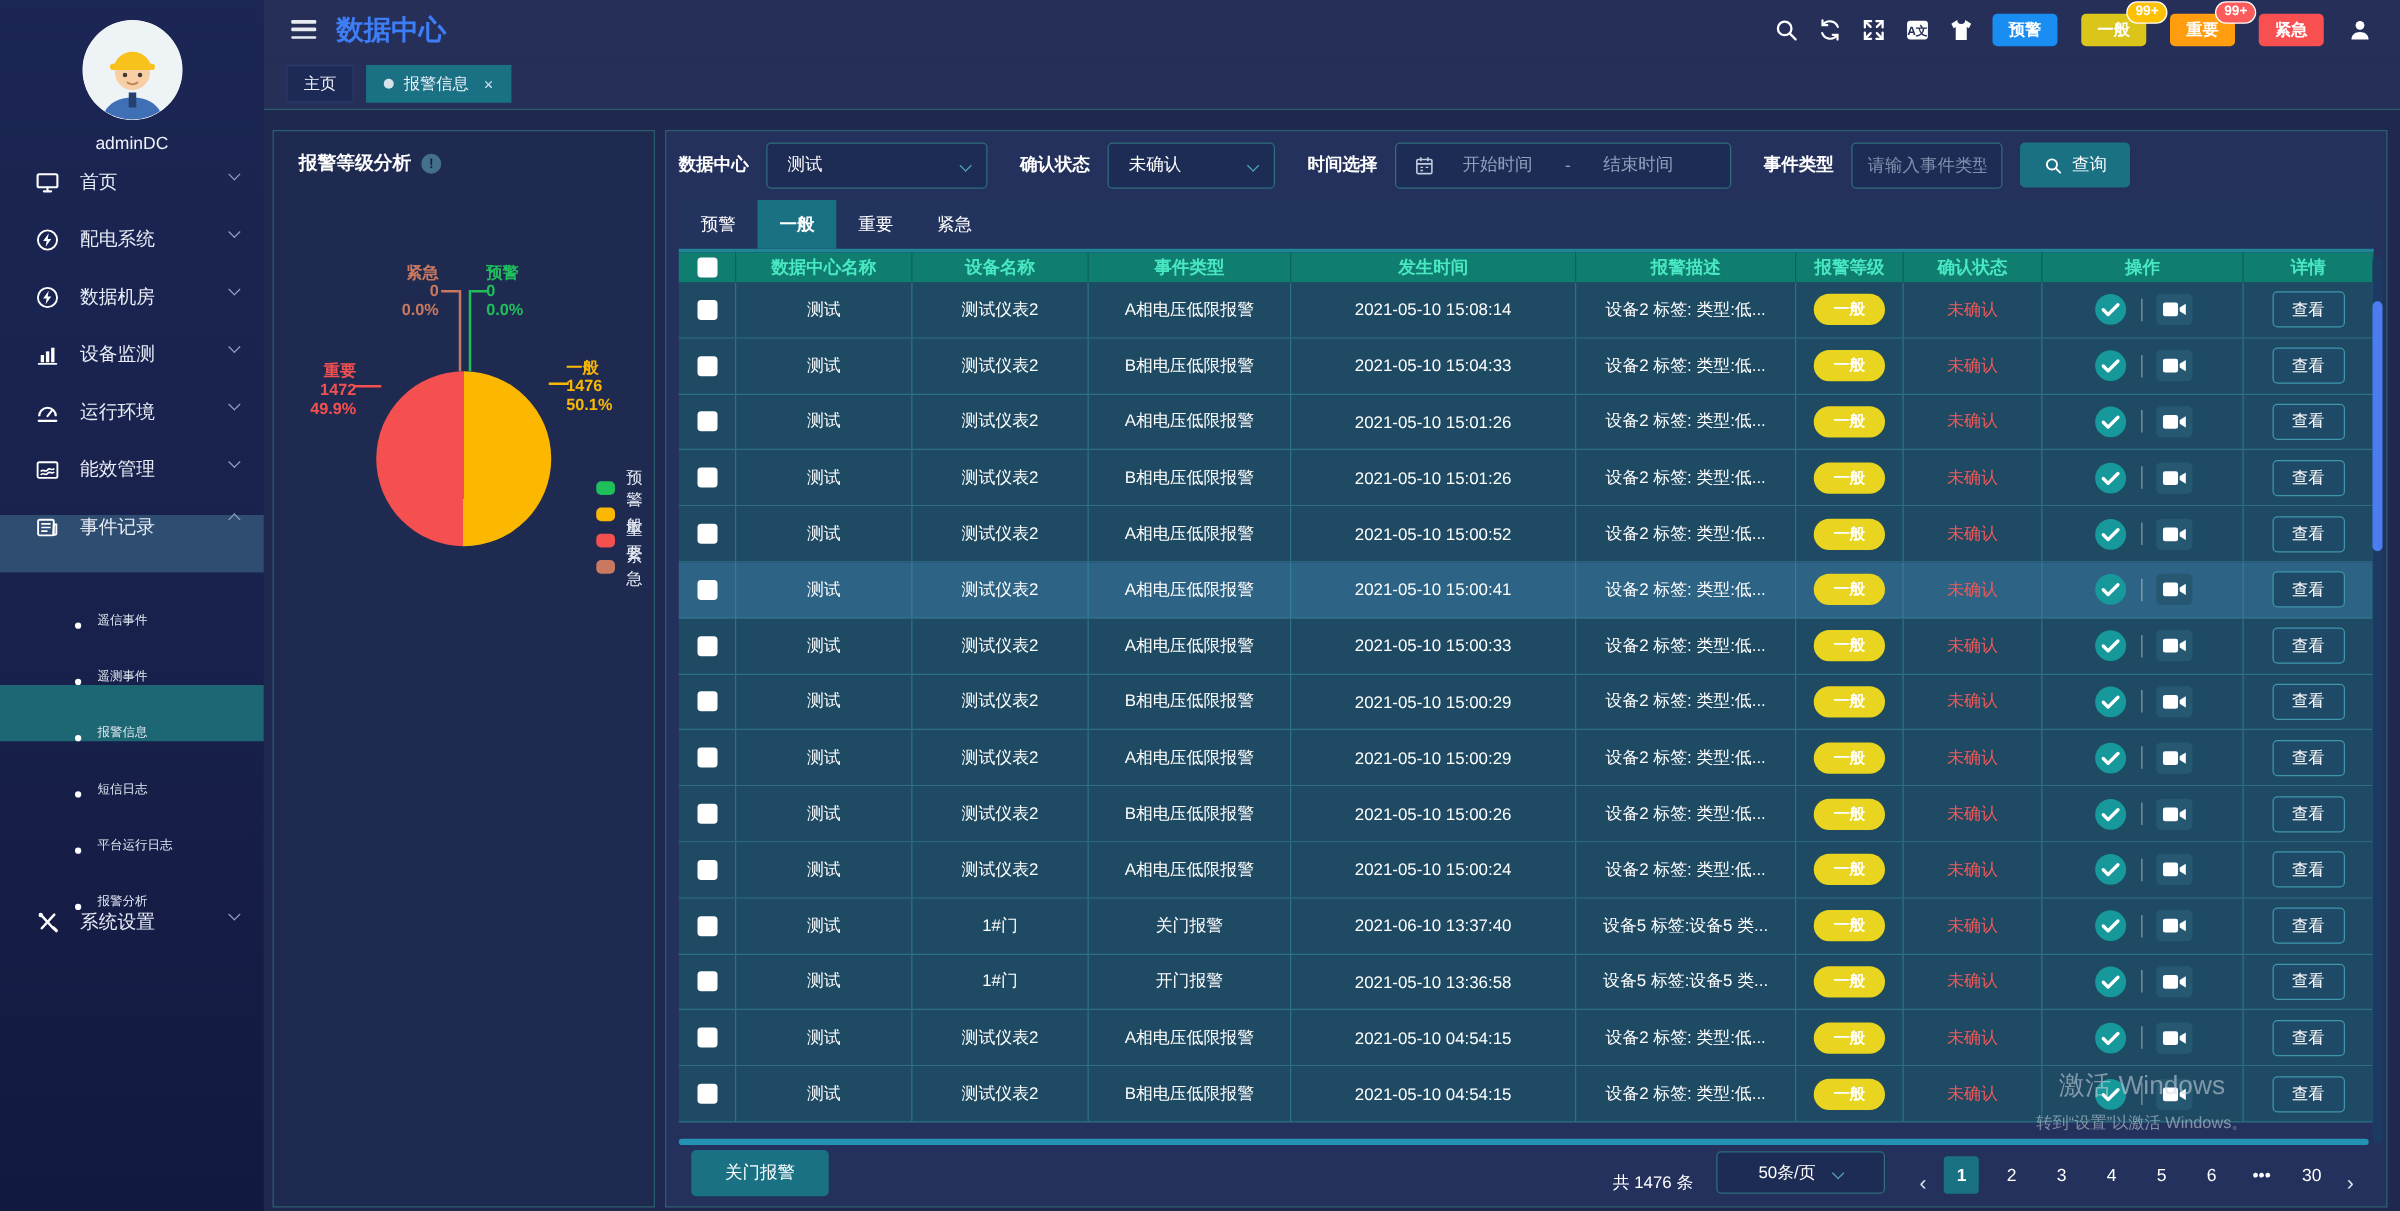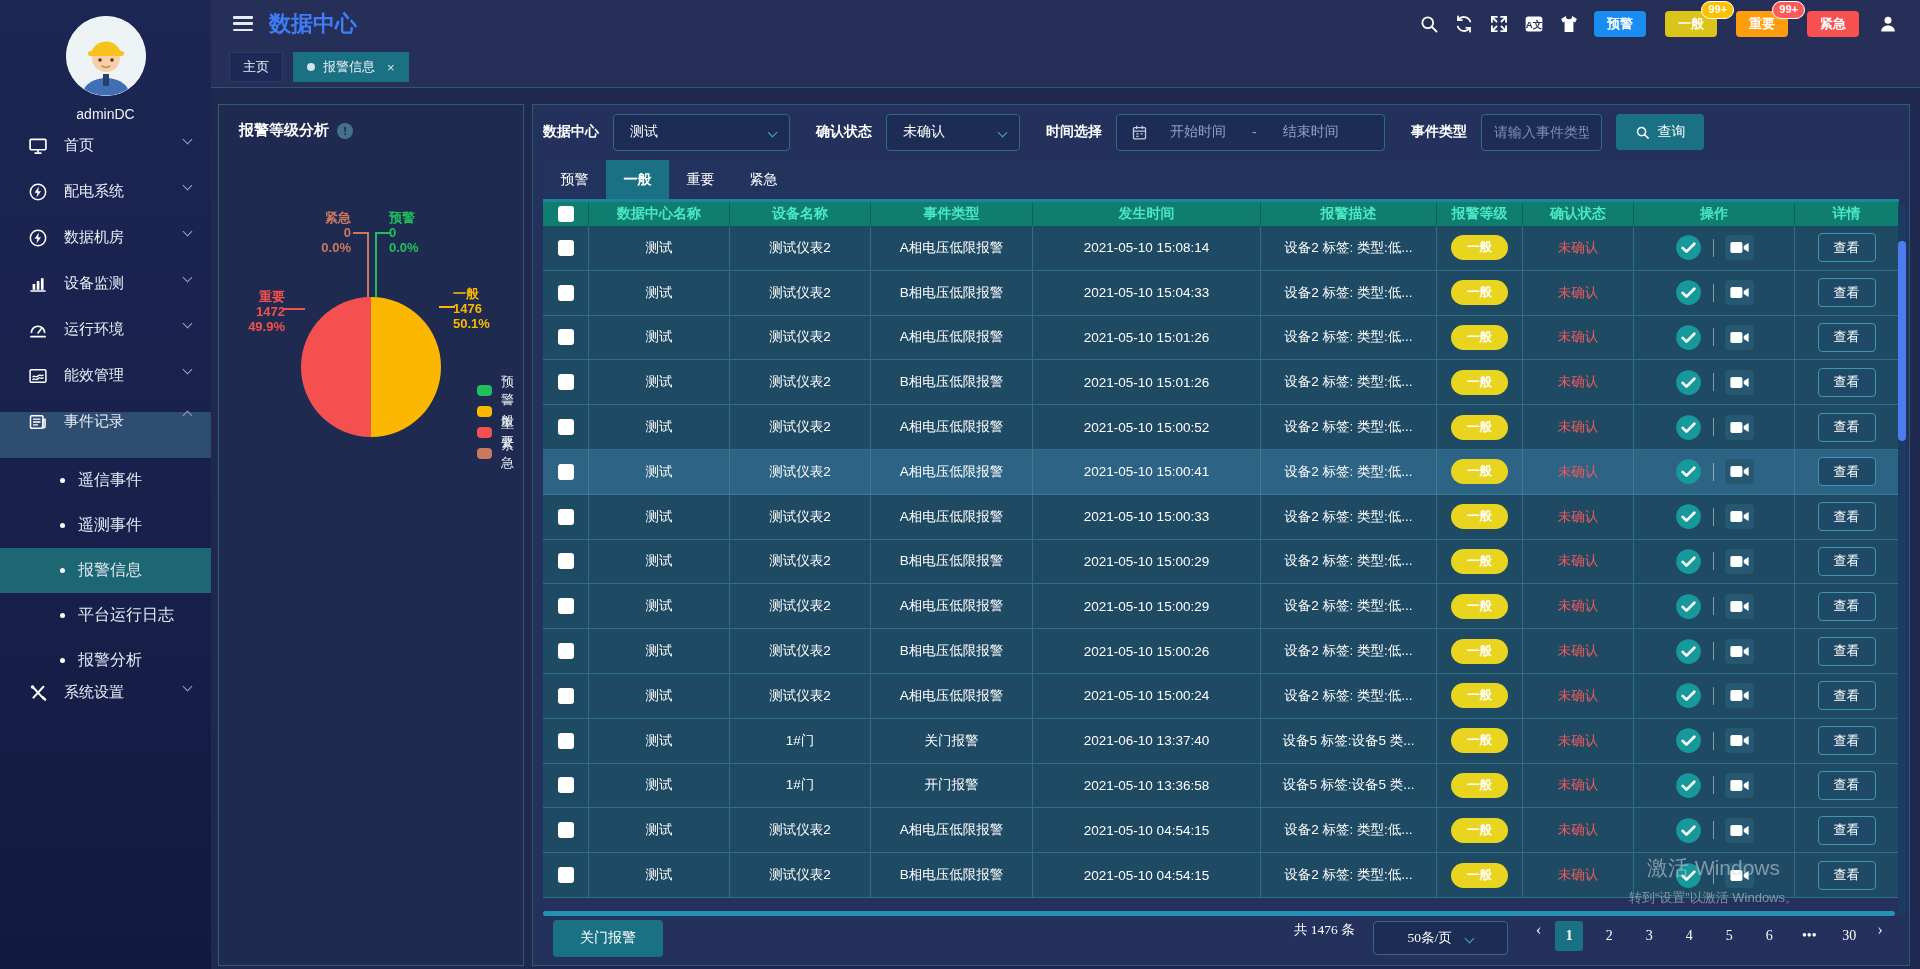--- a/index.html
+++ b/index.html
@@ -13,21 +13,21 @@
            background:linear-gradient(180deg,#1c2654 0%,#18214b 55%,#121940 100%);z-index:5;}
   .avatar{width:80px;height:80px;border-radius:50%;margin:16px auto 10px;overflow:hidden;background:#eef3f6;}
   .username{text-align:center;font-size:14px;color:#eef2fa;margin-bottom:14px;}
   .side-item{height:46px;display:flex;align-items:flex-start;padding:0 20px 0 28px;cursor:pointer;
              color:#e8edf6;font-size:15px;}
   .side-item.active{background:#2e4d70;}
   .side-item .ic{width:20px;height:20px;margin-right:16px;color:#fff;flex:none;}
   .chev{width:7px;height:7px;border-right:1.6px solid #94a1c4;border-bottom:1.6px solid #94a1c4;
         transform:rotate(45deg);margin-left:auto;flex:none;}
   .chev.up{transform:rotate(-135deg);}
-  .sub-item{height:45px;display:flex;align-items:center;padding-left:60px;font-size:16px;color:#e3e9f3;cursor:pointer;}
+  .sub-item{height:45px;display:flex;align-items:flex-end;padding-left:60px;font-size:10px;color:#e3e9f3;cursor:pointer;}
   .sub-item.active{background:#1d6673;}
   .bullet{width:5px;height:5px;border-radius:50%;background:#fff;margin-right:13px;flex:none;}
 
   
   .topbar{position:absolute;left:211px;top:0;right:0;height:47px;background:#252f58;
           display:flex;align-items:center;padding:0 22px;}
   .hamburger{width:20px;height:15px;display:flex;flex-direction:column;justify-content:space-between;cursor:pointer;}
   .hamburger i{display:block;height:2.5px;background:#e8eaf2;border-radius:1px;}
   .page-title{font-size:22px;font-weight:bold;color:#3d7ef7;margin-left:16px;}
   .top-icons{margin-left:auto;display:flex;align-items:center;gap:15px;}
@@ -117,21 +117,21 @@
             font-size:13px;cursor:pointer;font-family:inherit;}
 
   .vscroll{position:absolute;right:3px;top:100px;width:8px;height:710px;background:#1c3a62;border-radius:4px;}
   .vthumb{position:absolute;top:36px;left:0;width:8px;height:200px;background:#4c7df0;border-radius:4px;cursor:pointer;}
   .hscroll{position:absolute;left:10px;right:14px;top:806px;height:5px;background:#2492b4;border-radius:3px;cursor:pointer;}
 
   
   .tfoot{position:absolute;left:20px;right:18px;top:814px;height:38px;display:flex;align-items:center;}
   .confirm-btn{width:110px;height:37px;background:#1a7184;border:none;border-radius:4px;color:#fff;
                font-size:14px;cursor:pointer;font-family:inherit;}
-  .pag{margin-left:auto;display:flex;align-items:flex-start;font-family:Liberation Serif, serif;}
+  .pag{margin-left:auto;display:flex;align-items:flex-end;}
   .total{font-size:13.5px;margin-right:18px;}
   .psize{width:135px;height:34px;background:#1d2c55;border:1px solid #2e6d7c;border-radius:4px;display:flex;
          align-items:center;justify-content:center;gap:14px;font-size:13.5px;cursor:pointer;margin-right:20px;}
   .psize .chev{border-color:#53a6b6;margin-left:0;}
   .pg{min-width:28px;height:30px;display:flex;align-items:center;justify-content:center;font-size:14px;
       border-radius:3px;margin:0 6px;cursor:pointer;padding:0 4px;}
   .pg.active{background:#1a7184;font-weight:bold;}
   .arrow{font-size:17px;color:#dfe6f2;margin:0 8px;cursor:pointer;line-height:1;}
 
   
@@ -239,20 +239,24 @@
           <i class="bullet"></i>
           <span>遥信事件</span>
         </div>
         <div class="sub-item">
           <i class="bullet"></i>
           <span>遥测事件</span>
         </div>
         <div class="sub-item active">
           <i class="bullet"></i>
           <span>报警信息</span>
+        </div>
+        <div class="sub-item">
+          <i class="bullet"></i>
+          <span>短信日志</span>
         </div>
         <div class="sub-item">
           <i class="bullet"></i>
           <span>平台运行日志</span>
         </div>
         <div class="sub-item">
           <i class="bullet"></i>
           <span>报警分析</span>
         </div>
         <div class="side-item">

